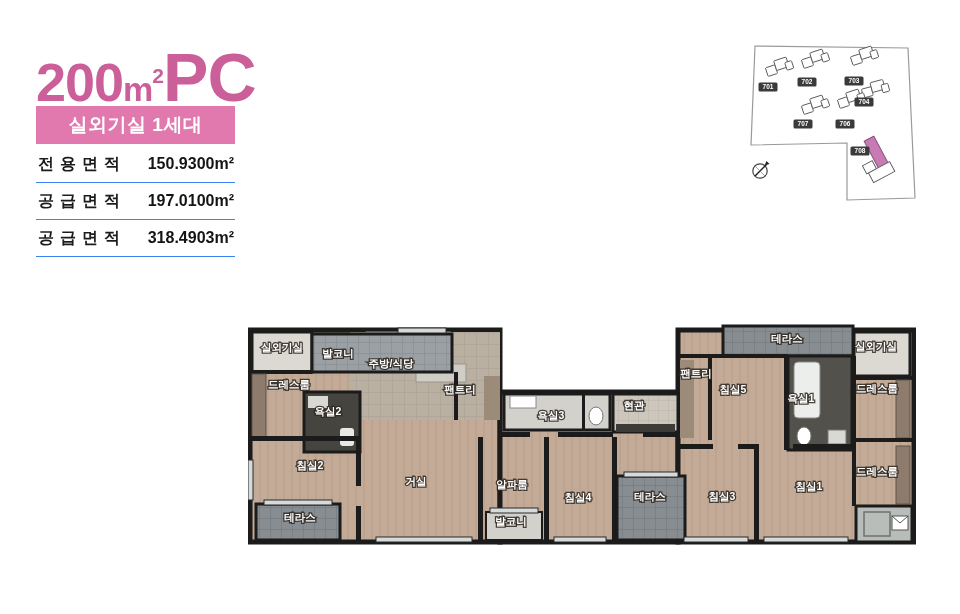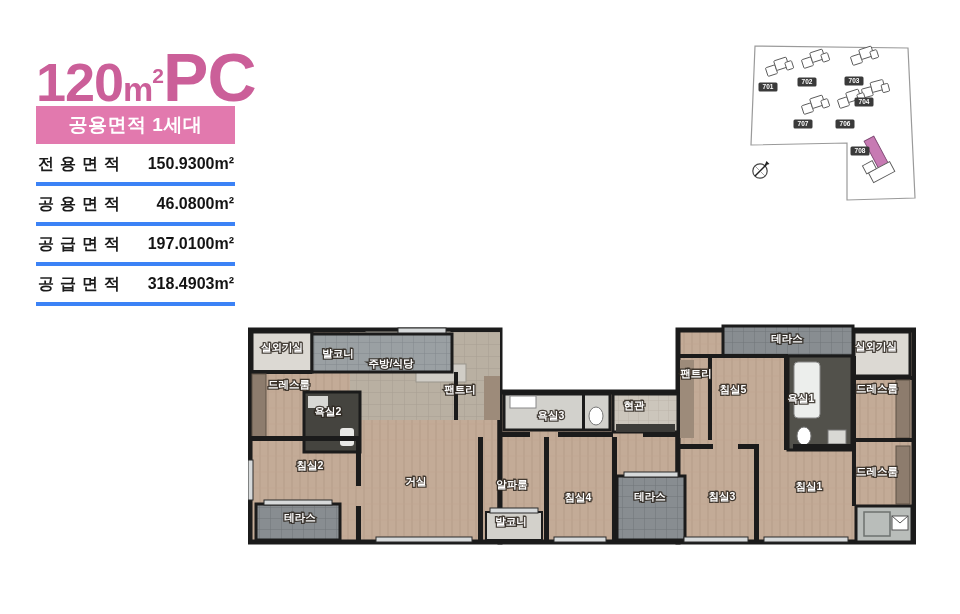--- a/index.html
+++ b/index.html
@@ -26,21 +26,21 @@
     left:36px;top:106px;width:199px;height:38px;
     background:var(--badge-pink,#e279ae);
     color:#fff;font-size:19px;font-weight:bold;
     text-align:center;line-height:38px;letter-spacing:0.5px;
   }
 
   
   .area-table{left:36px;top:146px;width:199px;}
   .area-row{
     display:flex;justify-content:space-between;align-items:center;
-    height:36px;border-bottom:4px solid #3b82f6;
+    height:36px;border-bottom:1px solid #3b82f6;
   }
   .area-label{
     font-weight:bold;font-size:16px;color:#1b1b1b;
     letter-spacing:6px;margin-right:-6px;padding-left:2px;
   }
   .area-value{font-size:16px;color:#141414;font-weight:bold;padding-right:1px;}
 
   
   .sitemap{left:746px;top:30px;}
   .bldg{fill:#ffffff;stroke:#5a5a5a;stroke-width:0.9;}
@@ -55,33 +55,29 @@
     stroke:rgba(45,38,30,0.85);stroke-width:2.6px;paint-order:stroke;
     font-family:"Liberation Sans","DejaVu Sans",sans-serif;
   }
   .wall{fill:#1b1b1b;}
   .win{fill:#d7dadb;stroke:#2b2b2b;stroke-width:1;}
 </style>
 </head>
 <body style="--accent-pink: #cb5f99; --badge-pink: #e279ae; --highlight-bldg: #c77ab3;">
 
 <div class="abs title-block">
-  <span class="t-num">120</span><span class="t-m">m</span><span class="t-sup">2</span><span class="t-pc">PC</span>
+  <span class="t-num">200</span><span class="t-m">m</span><span class="t-sup">2</span><span class="t-pc">PC</span>
 </div>
 
-<div class="abs badge">공용면적 1세대</div>
+<div class="abs badge">실외기실 1세대</div>
 
 <div class="abs area-table">
   <div class="area-row">
     <span class="area-label">전용면적</span>
     <span class="area-value">150.9300m²</span>
-  </div>
-  <div class="area-row">
-    <span class="area-label">공용면적</span>
-    <span class="area-value">46.0800m²</span>
   </div>
   <div class="area-row">
     <span class="area-label">공급면적</span>
     <span class="area-value">197.0100m²</span>
   </div>
   <div class="area-row">
     <span class="area-label">공급면적</span>
     <span class="area-value">318.4903m²</span>
   </div>
 </div>

